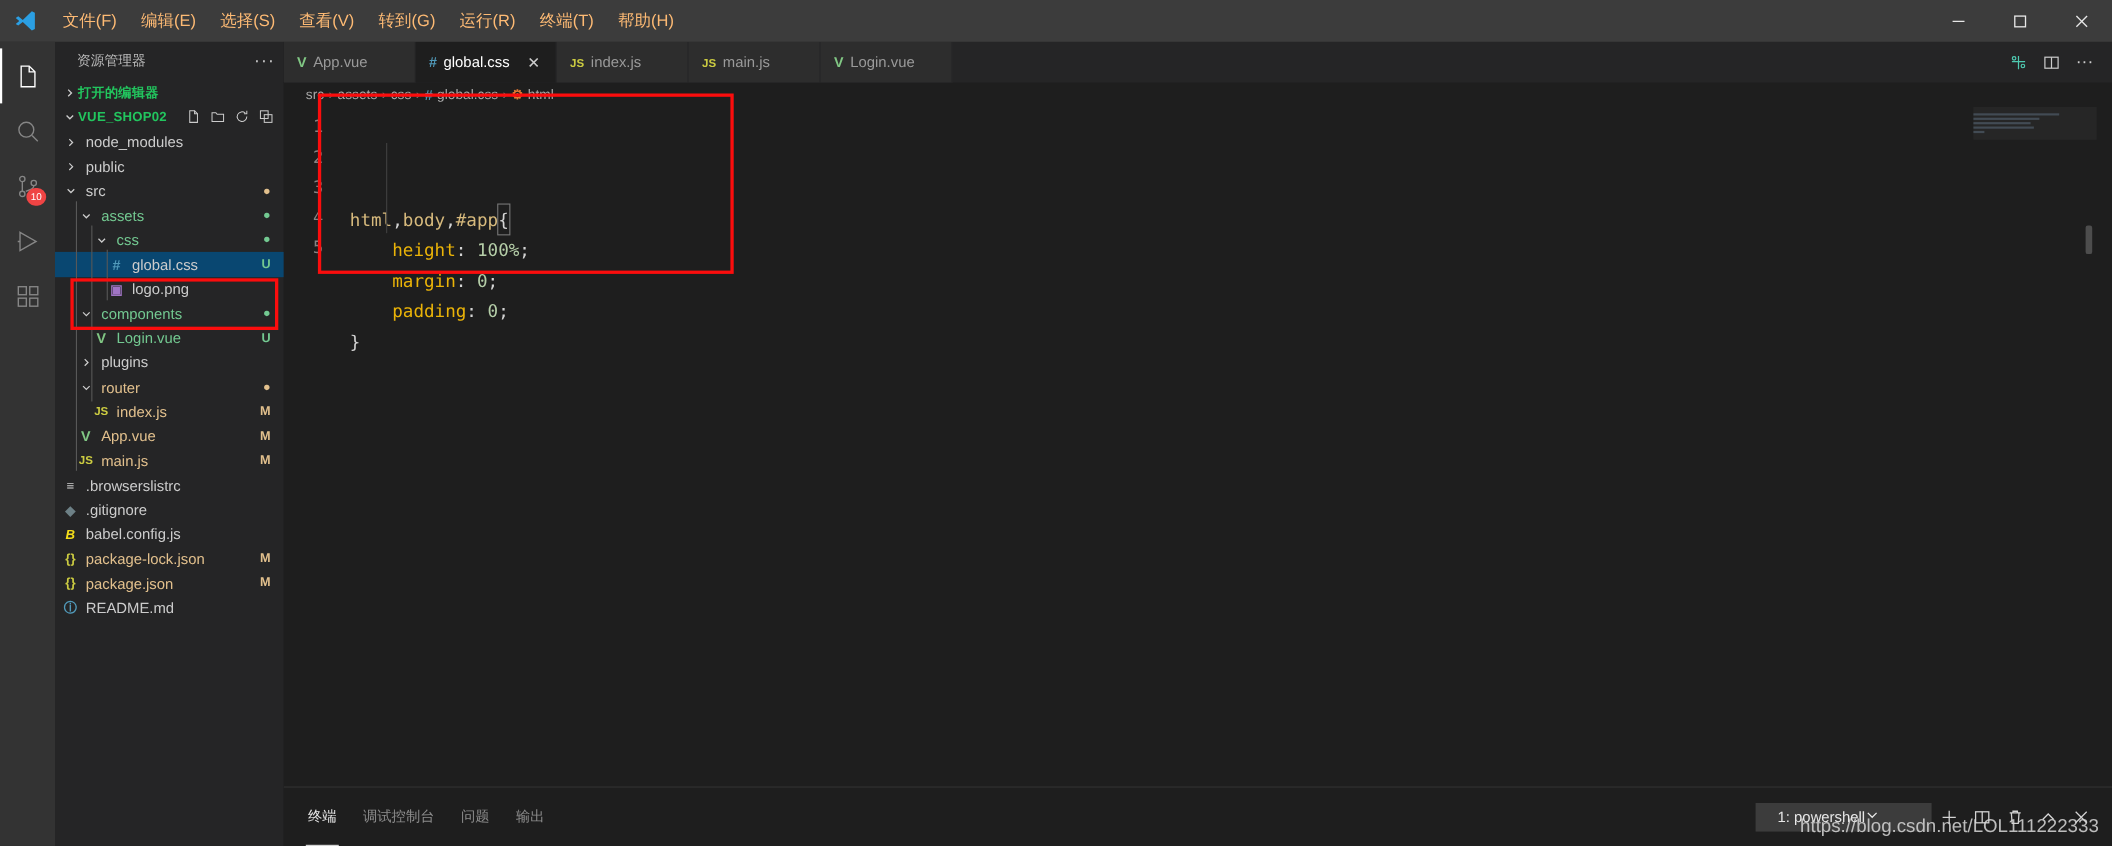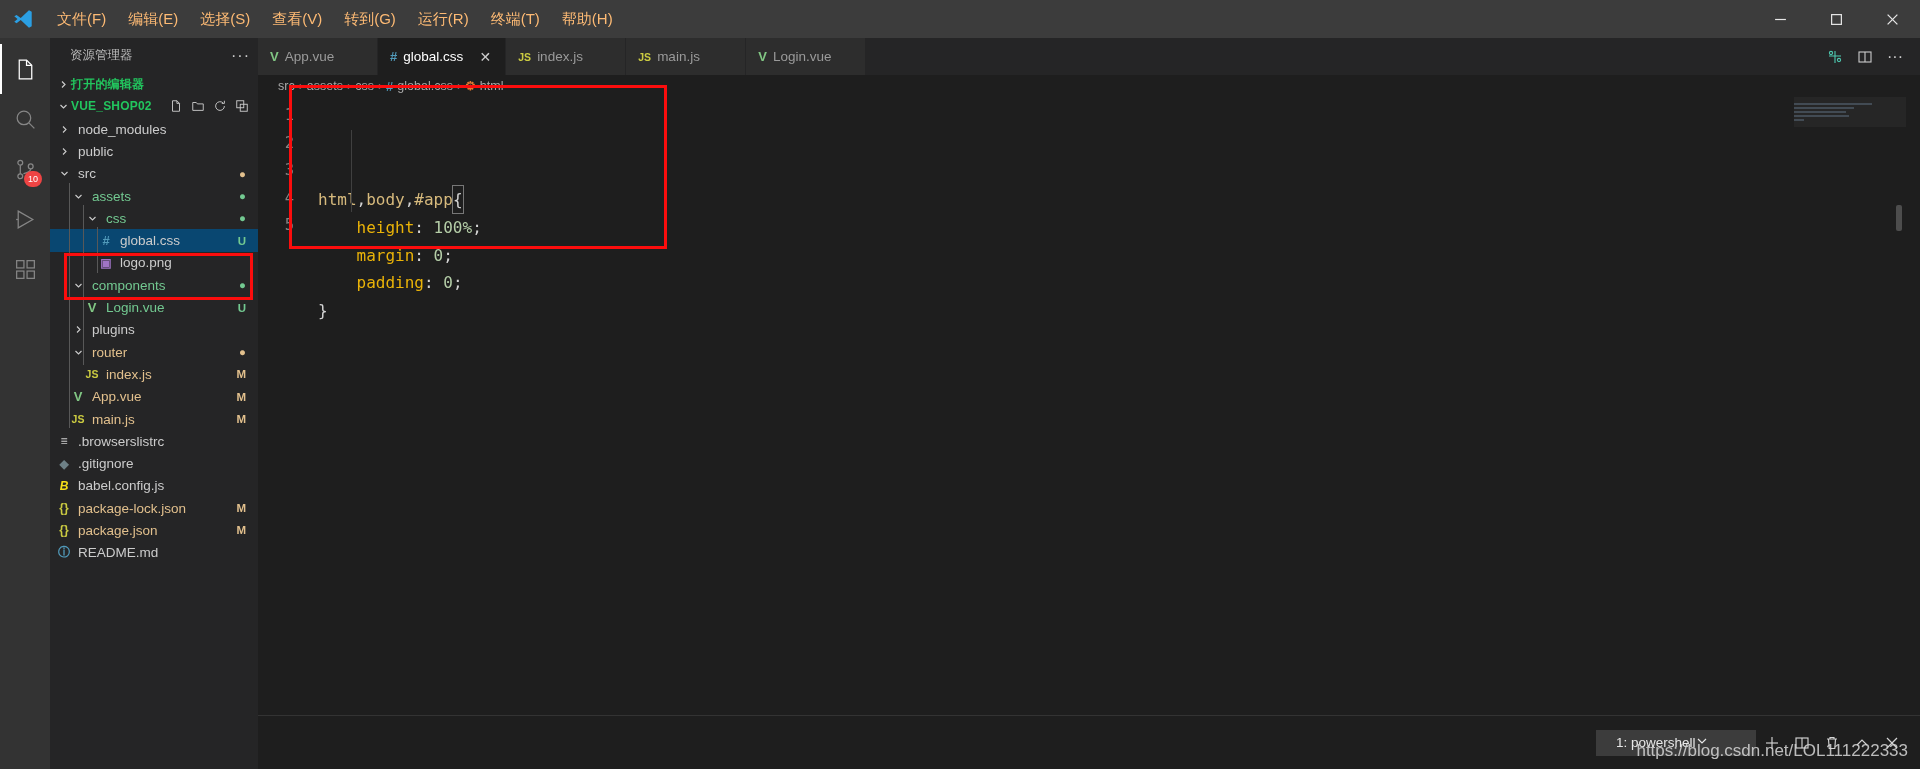--- a/index.html
+++ b/index.html
@@ -549,20 +549,26 @@
           <div class="mm-line" style="width:60px"></div>
           <div class="mm-line" style="width:52px"></div>
           <div class="mm-line" style="width:55px"></div>
           <div class="mm-line" style="width:10px"></div>
         </div>
         <div class="scroll-deco" style="top:108px;height:26px;background:#4d4d4d"></div>
       </div>
     </div>
 
     <div class="panel">
+      <div class="panel-tabs" id="panelTabs">
+          <div class="panel-tab active">终端</div>
+          <div class="panel-tab">调试控制台</div>
+          <div class="panel-tab">问题</div>
+          <div class="panel-tab">输出</div>
+        </div>
       <div class="panel-right">
         <div class="term-select">
           <span>1: powershell</span>
           <span class="chevd">
             <svg viewBox="0 0 12 12">
                 <polyline points="2,4 6,8 10,4"></polyline>
               </svg>
           </span>
         </div>
         <div class="panel-icon">

